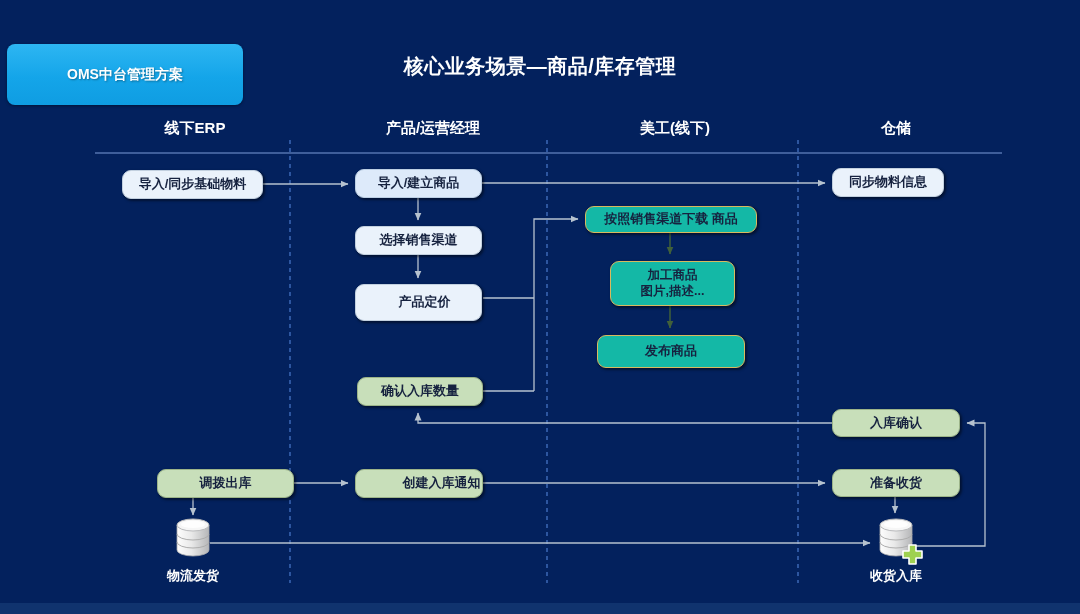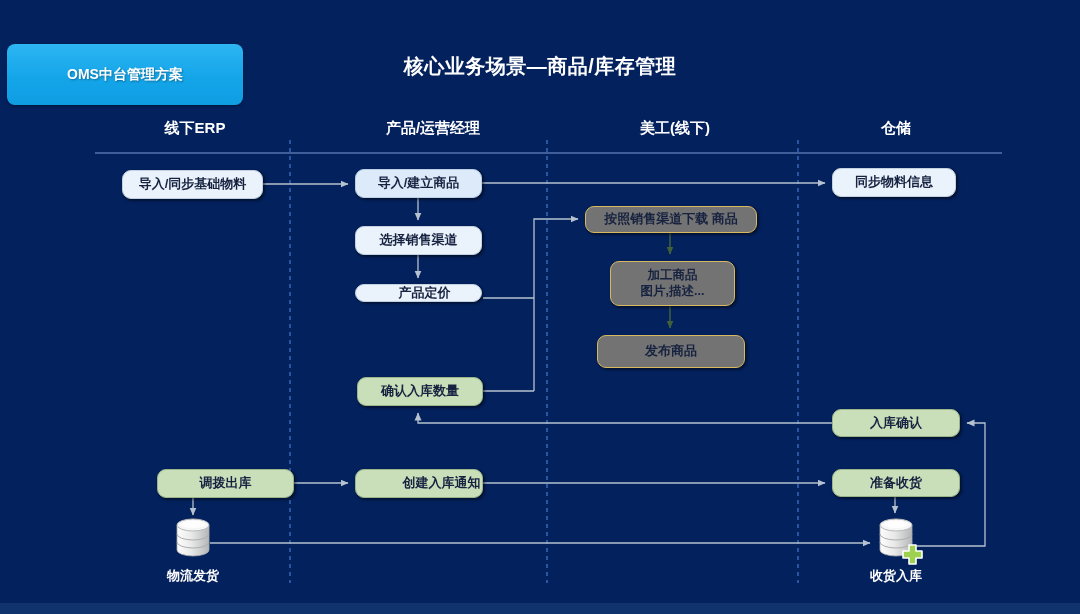--- a/index.html
+++ b/index.html
@@ -36,21 +36,21 @@
   svg.overlay { position:absolute; left:0; top:0; z-index:1; }
   .node {
     position:absolute; z-index:2; display:flex; flex-direction:column;
     align-items:center; justify-content:center; text-align:center;
     border-radius:9px; font-size:13px; font-weight:600; color:#16223f;
     box-shadow:1.5px 1.5px 2.5px rgba(0,0,0,0.45); line-height:1.25;
   }
   .node.white  { background:#eaf2fb; border:1px solid #c2d0df; }
   .node.blue   { background:#ddeafa; border:1px solid #bccfe4; }
   .node.green  { background:#c8dfba; border:1px solid #9cb489; }
-  .node.yellow { background:#737373; border:1px solid #d8b95e; }
+  .node.yellow { background:#14b8a6; border:1px solid #d8b95e; }
   .node.bold   { font-weight:bold;text-align:center; }
   .db-label {
     position:absolute; z-index:2; width:100px; text-align:center;
     color:#ffffff; font-size:13px; font-weight:bold;
   }
 </style>
 </head>
 <body>
 
 <div class="slide">
@@ -120,30 +120,30 @@
   <div class="lane-header lh-2">产品/运营经理</div>
   <div class="lane-header lh-3">美工(线下)</div>
   <div class="lane-header lh-4">仓储</div>
 
   <div class="node white" style="left:122px; top:170px; width:141px; height:29px;">导入/同步基础物料</div>
   <div class="node green bold" style="left:125px; top:469px; width:137px; height:29px;margin-left:32px;">调拨出库</div>
   <div class="db-label" style="left:143px; top:567px;">物流发货</div>
 
   <div class="node blue" style="left:355px; top:169px; width:127px; height:29px;">导入/建立商品</div>
   <div class="node white" style="left:355px; top:226px; width:127px; height:29px;">选择销售渠道</div>
-  <div class="node white" style="left:355px; top:284px; width:127px; height:18px;padding-left:12px;">产品定价</div>
+  <div class="node white" style="left:355px; top:284px; width:127px; height:37px;padding-left:12px;">产品定价</div>
   <div class="node green bold" style="left:357px; top:377px; width:126px; height:29px;">确认入库数量</div>
   <div class="node green bold" style="left:355px; top:469px; width:128px; height:29px;padding-left:45px;">创建入库通知</div>
 
   <div class="node yellow" style="left:585px; top:206px; width:172px; height:27px;">按照销售渠道下载 商品</div>
   <div class="node yellow" style="left:610px; top:261px; width:125px; height:45px; font-size:12.5px;">
     <span>加工商品</span>
     <span>图片,描述...</span>
   </div>
   <div class="node yellow" style="left:597px; top:335px; width:148px; height:33px;">发布商品</div>
 
-  <div class="node white" style="left:832px; top:168px; width:124px; height:29px;">同步物料信息</div>
+  <div class="node white" style="left:832px; top:168px; width:112px; height:29px;">同步物料信息</div>
   <div class="node green bold" style="left:832px; top:409px; width:128px; height:28px;">入库确认</div>
   <div class="node green bold" style="left:832px; top:469px; width:128px; height:28px;">准备收货</div>
   <div class="db-label" style="left:846px; top:567px;">收货入库</div>
 
   <div class="footer-band"></div>
 </div>
 
 </body></html>

